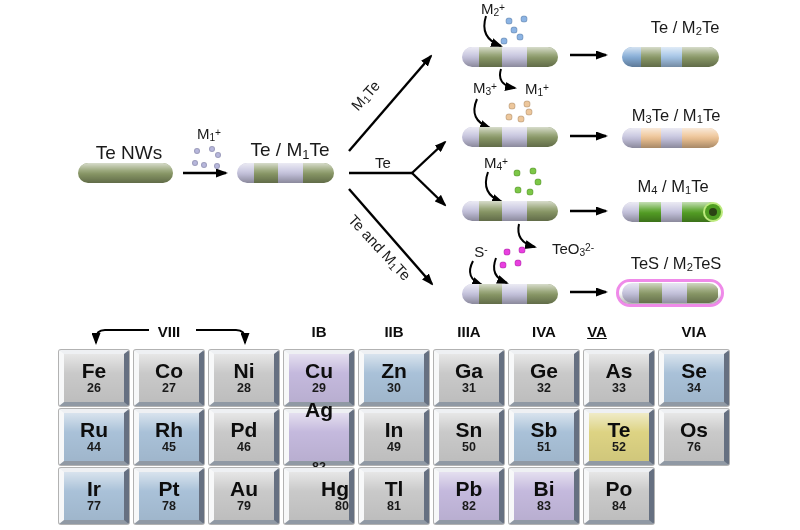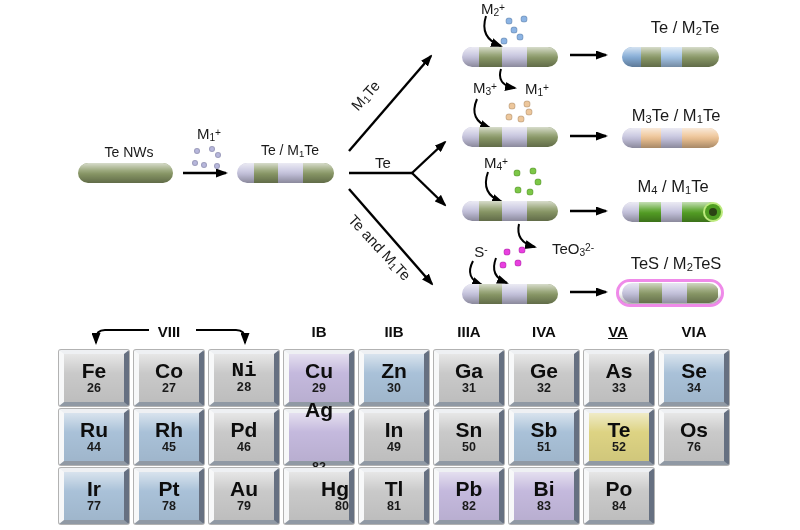--- a/index.html
+++ b/index.html
@@ -4,21 +4,21 @@
 <style>
   html,body{margin:0;padding:0;background:#fff;}
   .canvas{position:relative;width:800px;height:530px;background:#fff;overflow:hidden;
           font-family:"Liberation Sans",sans-serif;color:#1a1a1a;}
   .canvas *{box-sizing:border-box;}
   svg.arrows{position:absolute;left:0;top:0;pointer-events:none;}
 
   
   .lbl{position:absolute;transform:translate(-50%,-50%);white-space:nowrap;
        font-size:15px;color:#1a1a1a;line-height:1;}
-  .lbl.big{font-size:14px;}
+  .lbl.big{font-size:19px;}
   .lbl.res{font-size:16.5px;}
   .lbl sub{font-size:68%;vertical-align:-18%;}
   .lbl sup{font-size:68%;vertical-align:38%;}
   .lbl.rot-up{transform:translate(-50%,-50%) rotate(-48deg);}
   .lbl.rot-dn{transform:translate(-50%,-50%) rotate(47deg);}
 
   
   .rod{position:absolute;height:20px;border-radius:10px;overflow:hidden;display:flex;}
   .rod .seg{height:100%;}
   .rod::after{content:"";position:absolute;inset:0;border-radius:10px;
@@ -196,33 +196,33 @@
       <div class="dot" style="left: 503px; top: 265px; width: 7px; height: 7px; background: rgb(233, 63, 224);"></div>
       <div class="dot" style="left: 518px; top: 263px; width: 7px; height: 7px; background: rgb(233, 63, 224);"></div>
     </div>
 
   <div id="pt-headers">
       <div class="pt-head" style="left: 169px;">VIII</div>
       <div class="pt-head" style="left: 319px;">IB</div>
       <div class="pt-head" style="left: 394px;">IIB</div>
       <div class="pt-head" style="left: 469px;">IIIA</div>
       <div class="pt-head" style="left: 544px;">IVA</div>
-      <div class="pt-head" style="left: 618px; text-decoration: underline;">VA</div>
+      <div class="pt-head" style="left: 597px; text-decoration: underline;">VA</div>
       <div class="pt-head" style="left: 694px;">VIA</div>
     </div>
   <div id="pt-grid">
       <div class="pt-cell" style="background-color: rgb(201, 201, 201);">
         <div class="pt-sym">Fe</div>
         <div class="pt-num">26</div>
       </div>
       <div class="pt-cell" style="background-color: rgb(201, 201, 201);">
         <div class="pt-sym">Co</div>
         <div class="pt-num">27</div>
       </div>
-      <div class="pt-cell" style="background-color: rgb(201, 201, 201); font-family: Liberation Mono, monospace;">
+      <div class="pt-cell" style="background-color: rgb(201, 201, 201);">
         <div class="pt-sym">Ni</div>
         <div class="pt-num">28</div>
       </div>
       <div class="pt-cell" style="background-color: rgb(196, 185, 221);">
         <div class="pt-sym">Cu</div>
         <div class="pt-num">29</div>
       </div>
       <div class="pt-cell" style="background-color: rgb(169, 193, 216);">
         <div class="pt-sym">Zn</div>
         <div class="pt-num">30</div>

